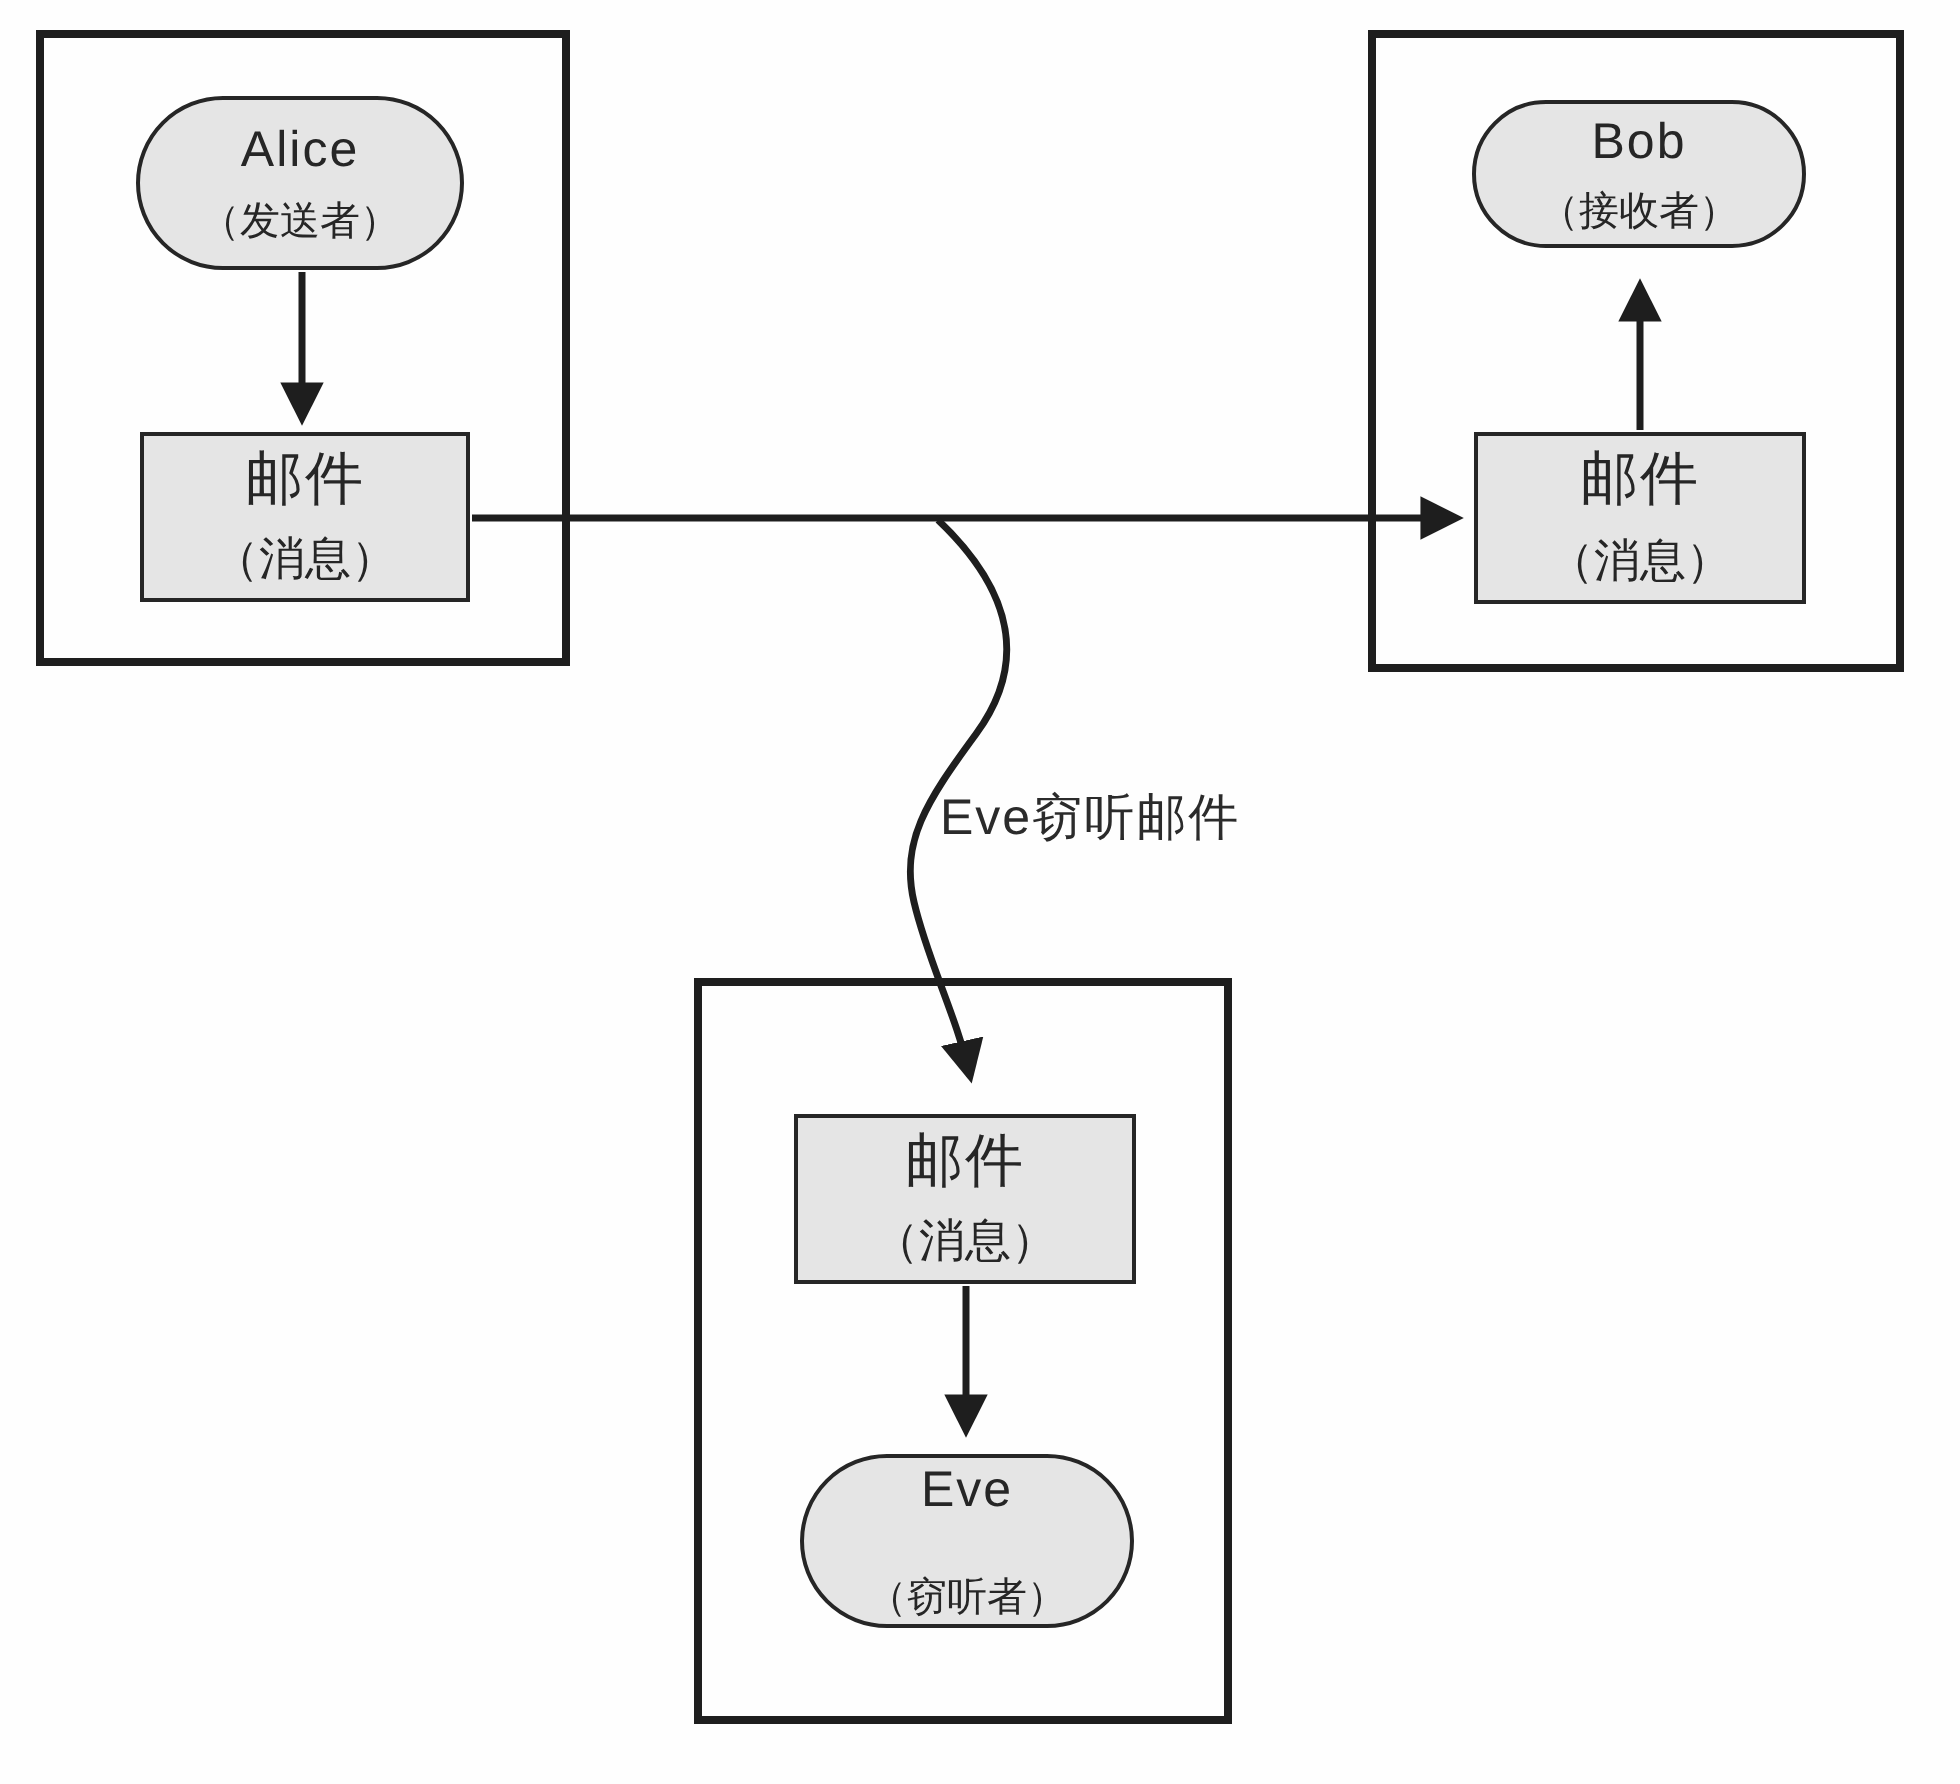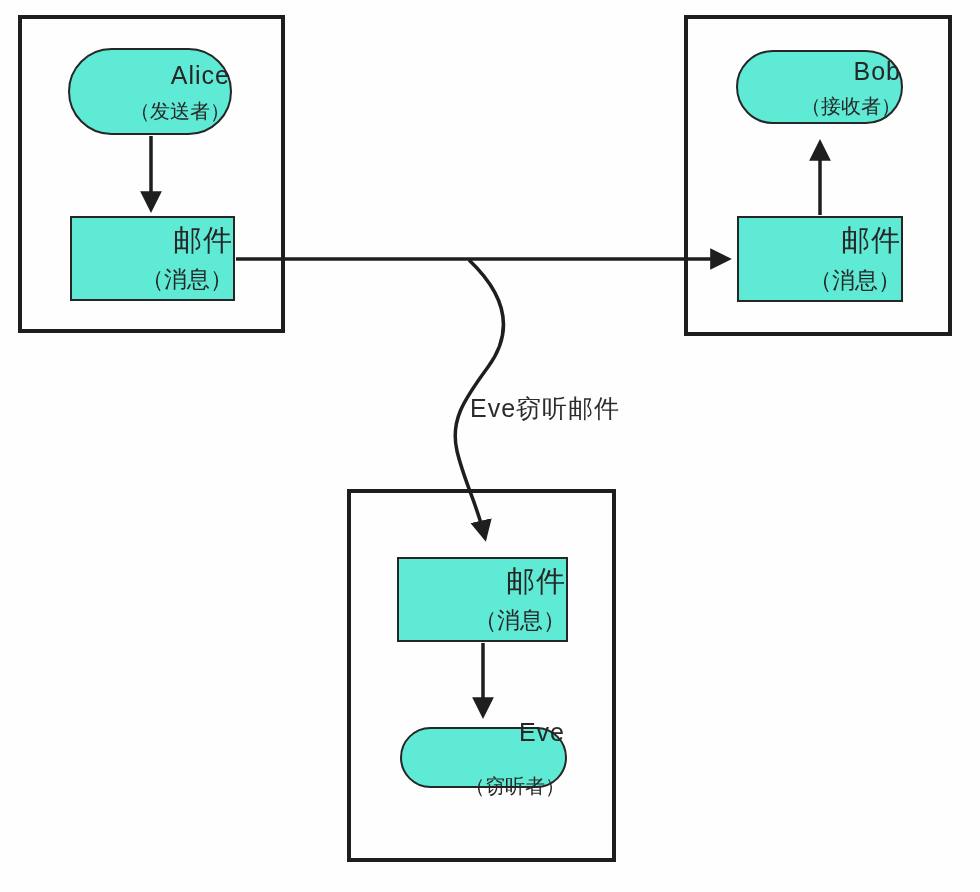--- a/index.html
+++ b/index.html
@@ -12,32 +12,32 @@
   .container{
     position:absolute;border:4px solid #1e1e1e;background:transparent;
     box-sizing:border-box;
   }
   #sender-container{left:18px;top:15px;width:267px;height:318px;}
   #receiver-container{left:684px;top:15px;width:268px;height:321px;}
   #eavesdropper-container{left:347px;top:489px;width:269px;height:373px;}
 
   .node{
     position:absolute;box-sizing:border-box;border:2.5px solid #262626;
-    background:#5eead4;display:flex;flex-direction:column;
-    align-items:flex-end;justify-content:center;text-align:center;
+    background:#e5e5e5;display:flex;flex-direction:column;
+    align-items:center;justify-content:center;text-align:center;
     line-height:1.3;
   }
   .pill{border-radius:44px;}
   .rect{border-radius:0;}
   .node .l1{font-size:25px;letter-spacing:1px;}
   .node .l2{font-size:20px;margin-top:6px;}
 
   #alice-node{left:68px;top:48px;width:164px;height:87px;}
   #bob-node{left:736px;top:50px;width:167px;height:74px;}
-  #eve-node{left:400px;top:727px;width:167px;height:61px;gap:18px;}
+  #eve-node{left:400px;top:727px;width:167px;height:87px;gap:18px;}
   #alice-mail{left:70px;top:216px;width:165px;height:85px;}
   #bob-mail{left:737px;top:216px;width:166px;height:86px;}
   #eve-mail{left:397px;top:557px;width:171px;height:85px;}
 
   .mail .l1{font-size:29px;}
   .mail .l2{font-size:23px;}
 
   #connector-layer{
     position:absolute;left:0;top:0;width:980px;height:892px;
     pointer-events:none;

